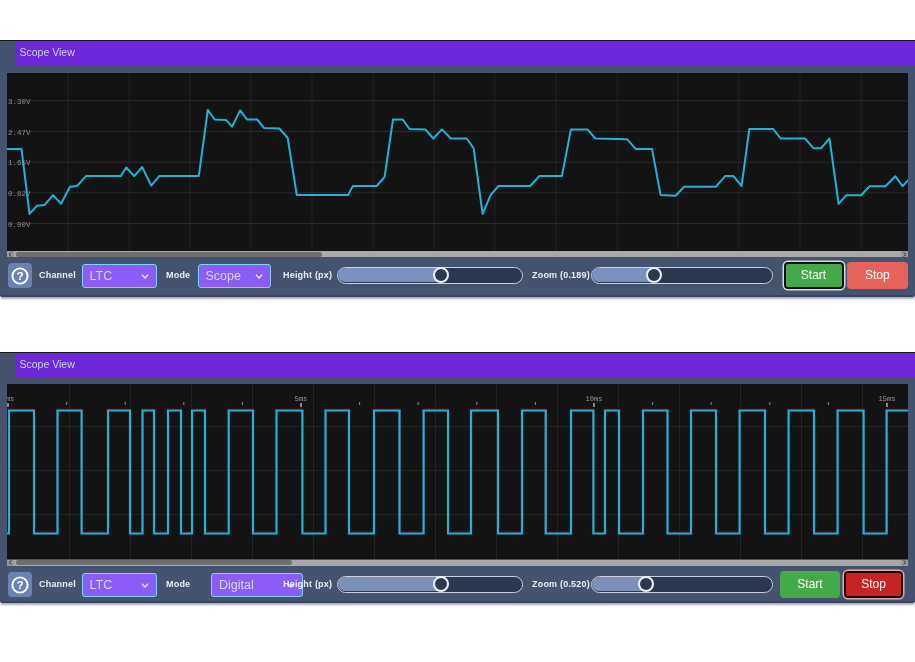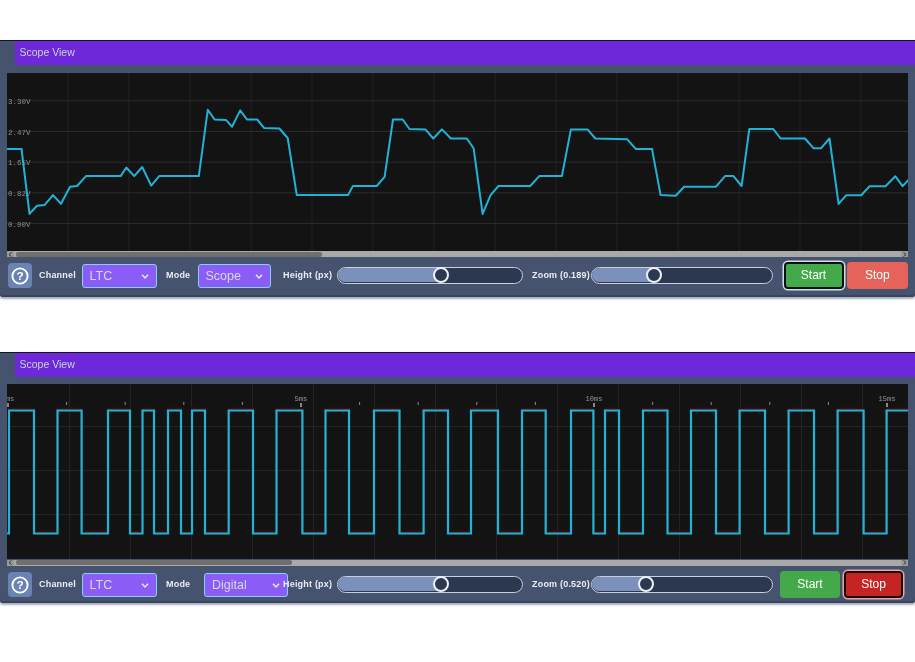--- a/index.html
+++ b/index.html
@@ -170,21 +170,21 @@
       <svg width="20" height="20" viewBox="0 0 20 20">
         <circle cx="10" cy="10" r="7.6" fill="none" stroke="#fff" stroke-width="1.9"></circle>
         <text x="10" y="14.1" text-anchor="middle" font-size="11.8" font-weight="bold" fill="#fff" font-family="Liberation Sans, sans-serif">?</text>
       </svg>
     </div>
 <div class="lbl" style="left:39px;top:227.5px">Channel</div>
 <div class="sel" style="left:81.5px;top:221px;width:75px"><span>LTC</span><svg class="chv" width="8" height="5" viewBox="0 0 8 5">
         <path d="M1 0.8 L4 3.9 L7 0.8" fill="none" stroke="#e8ecf4" stroke-width="1.5"></path>
       </svg></div>
 <div class="lbl" style="left:166px;top:227.5px">Mode</div>
-<div class="sel" style="left:204px;top:221px;width:84px"><span>Digital</span><svg class="chv" width="8" height="5" viewBox="0 0 8 5">
+<div class="sel" style="left:211px;top:221px;width:92px"><span>Digital</span><svg class="chv" width="8" height="5" viewBox="0 0 8 5">
         <path d="M1 0.8 L4 3.9 L7 0.8" fill="none" stroke="#e8ecf4" stroke-width="1.5"></path>
       </svg></div>
 <div class="lbl" style="left:283px;top:227.5px">Height (px)</div>
 <div class="track" style="left:336.5px;top:224.5px;width:186px">
       <div class="fill" style="width:103px"></div>
       <div class="knob" style="left:95px"></div>
     </div>
 <div class="lbl" style="left:532px;top:227.5px">Zoom (0.520)</div>
 <div class="track" style="left:591px;top:224.5px;width:181.5px">
       <div class="fill" style="width:54px"></div>

